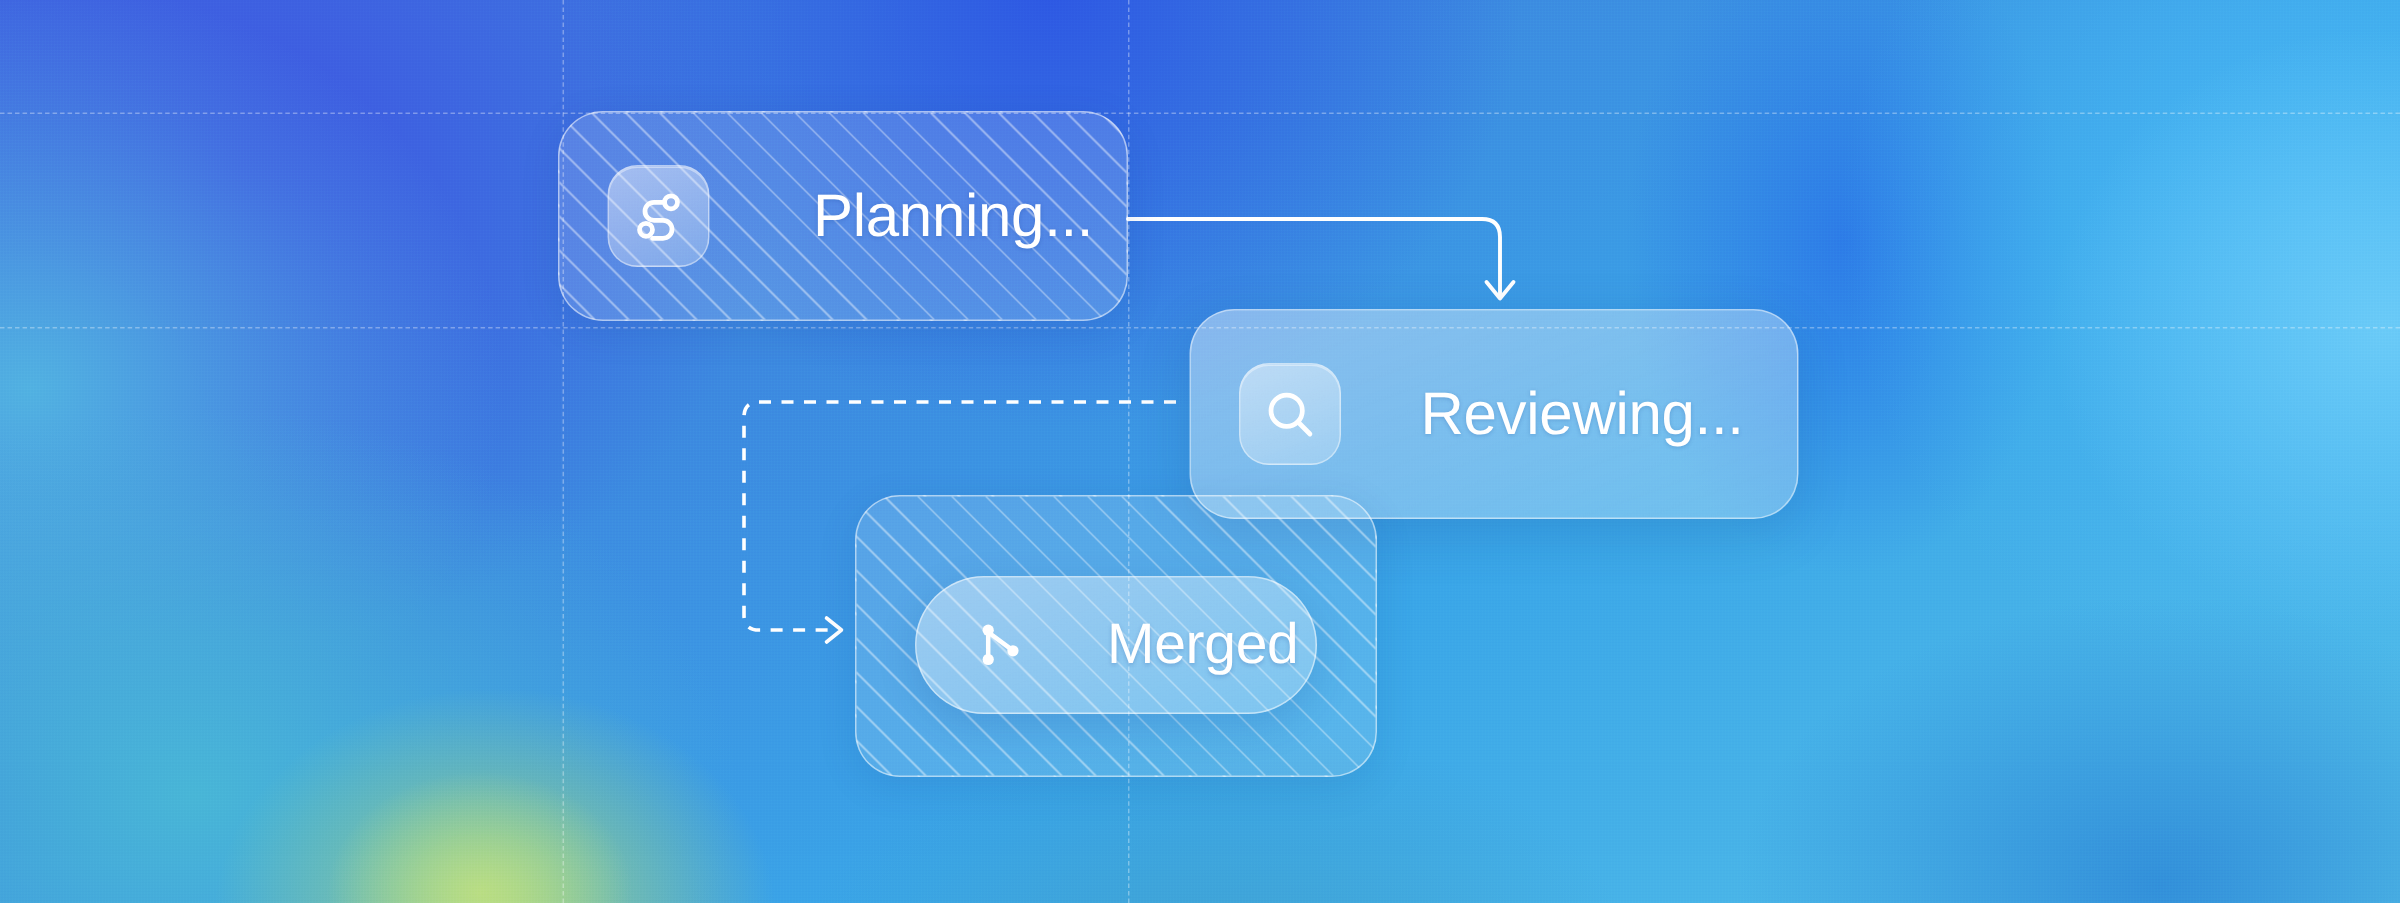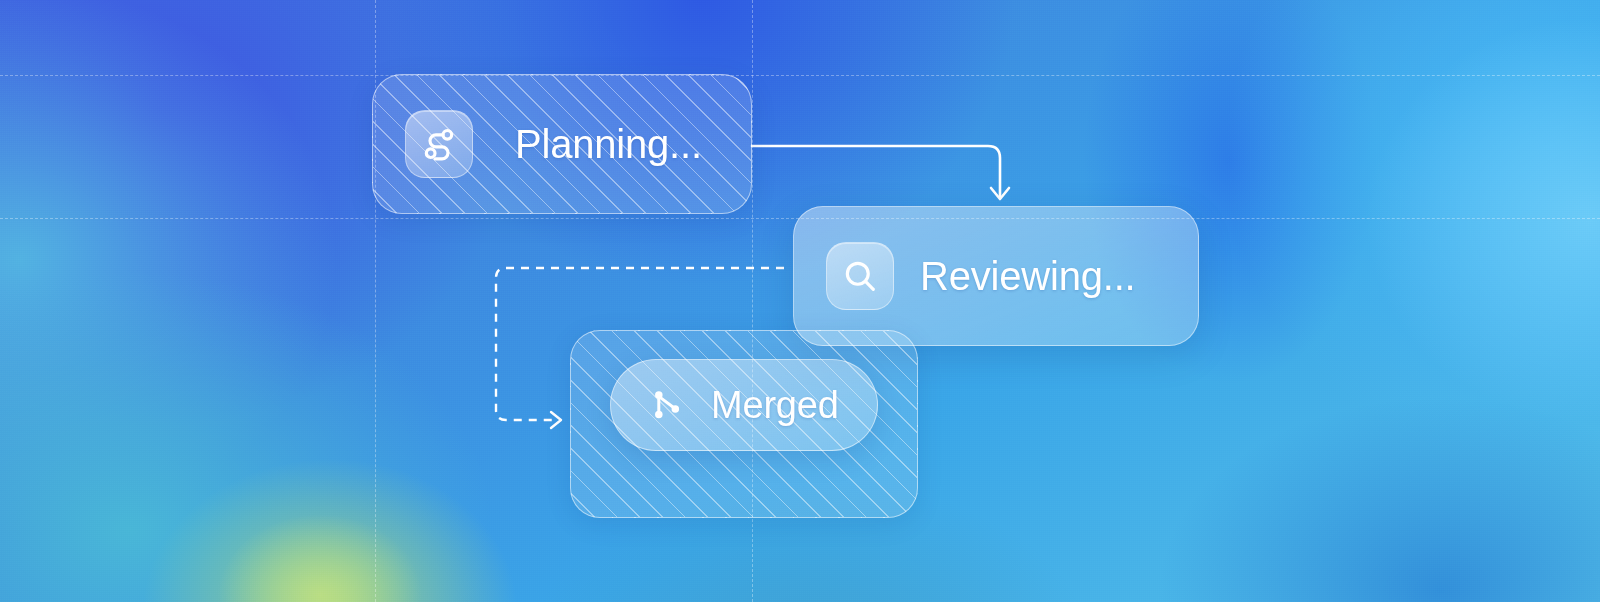--- a/index.html
+++ b/index.html
@@ -174,30 +174,31 @@
     justify-content: center;
   }
 
   .node-label {
     color: #ffffff;
     font-size: 40px;
     font-weight: 400;
     letter-spacing: -0.2px;
     white-space: nowrap;
     text-shadow: 0 1px 3px rgba(20,60,140,0.22);
+    margin-left: 27px;
   }
   .node-label.small {
     font-size: 38px;
   }
 
   
   #node-planning  { left: 372px; top: 74px;  width: 380px; height: 140px; padding-left: 32px; gap: 42px; }
   #node-reviewing { left: 793px; top: 206px; width: 406px; height: 140px; padding-left: 32px; gap: 26px; }
   #node-merged-frame { left: 570px; top: 330px; width: 348px; height: 188px; }
-  #node-merged-pill  { left: 610px; top: 359px; width: 268px; height: 92px; padding-left: 32px; gap: 22px; }
+  #node-merged-pill  { left: 610px; top: 384px; width: 268px; height: 92px; padding-left: 32px; gap: 22px; }
 </style>
 </head>
 <body>
 
 <div id="stage">
 
   <div class="bg-base"></div>
   <div class="bg-blob blob-violet"></div>
   <div class="bg-blob blob-deepblue"></div>
   <div class="bg-blob blob-cyan-tl"></div>

